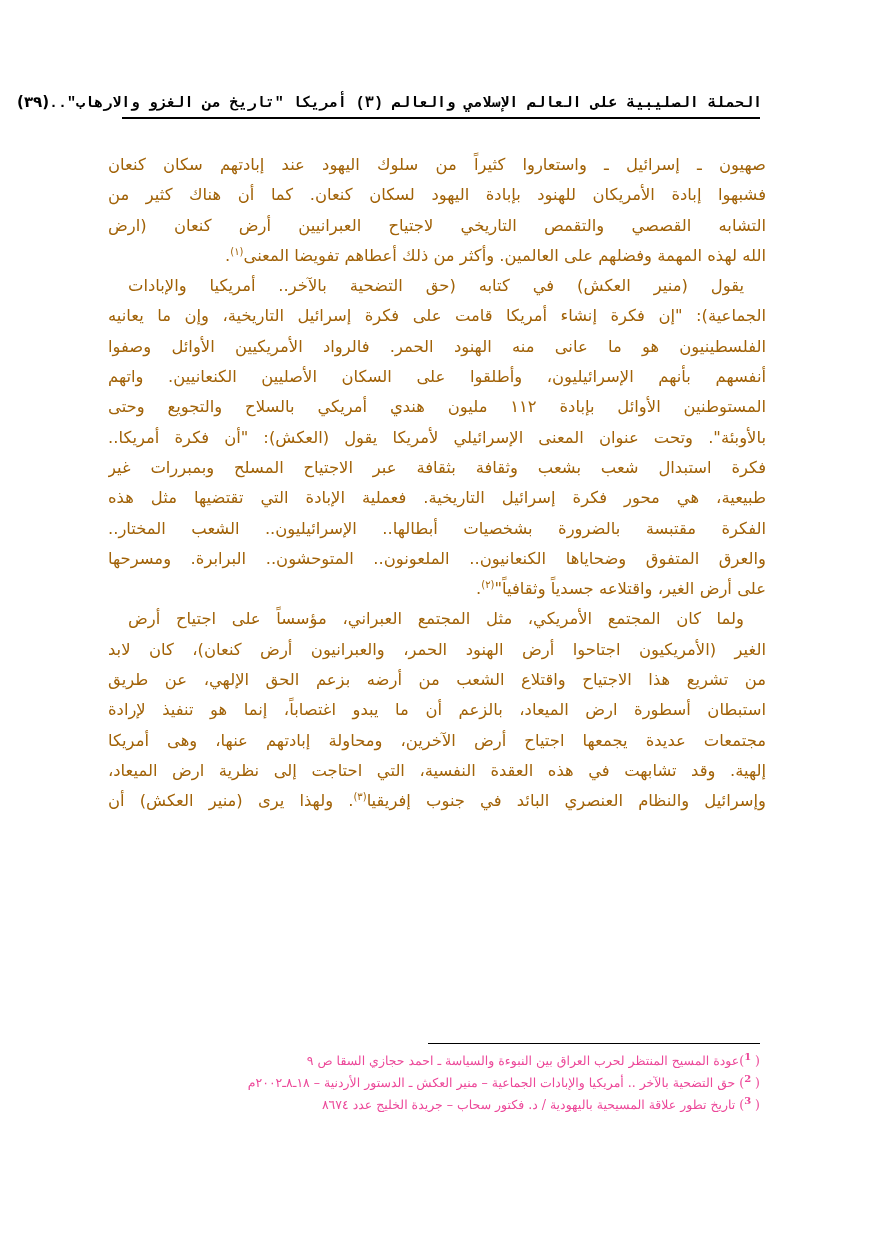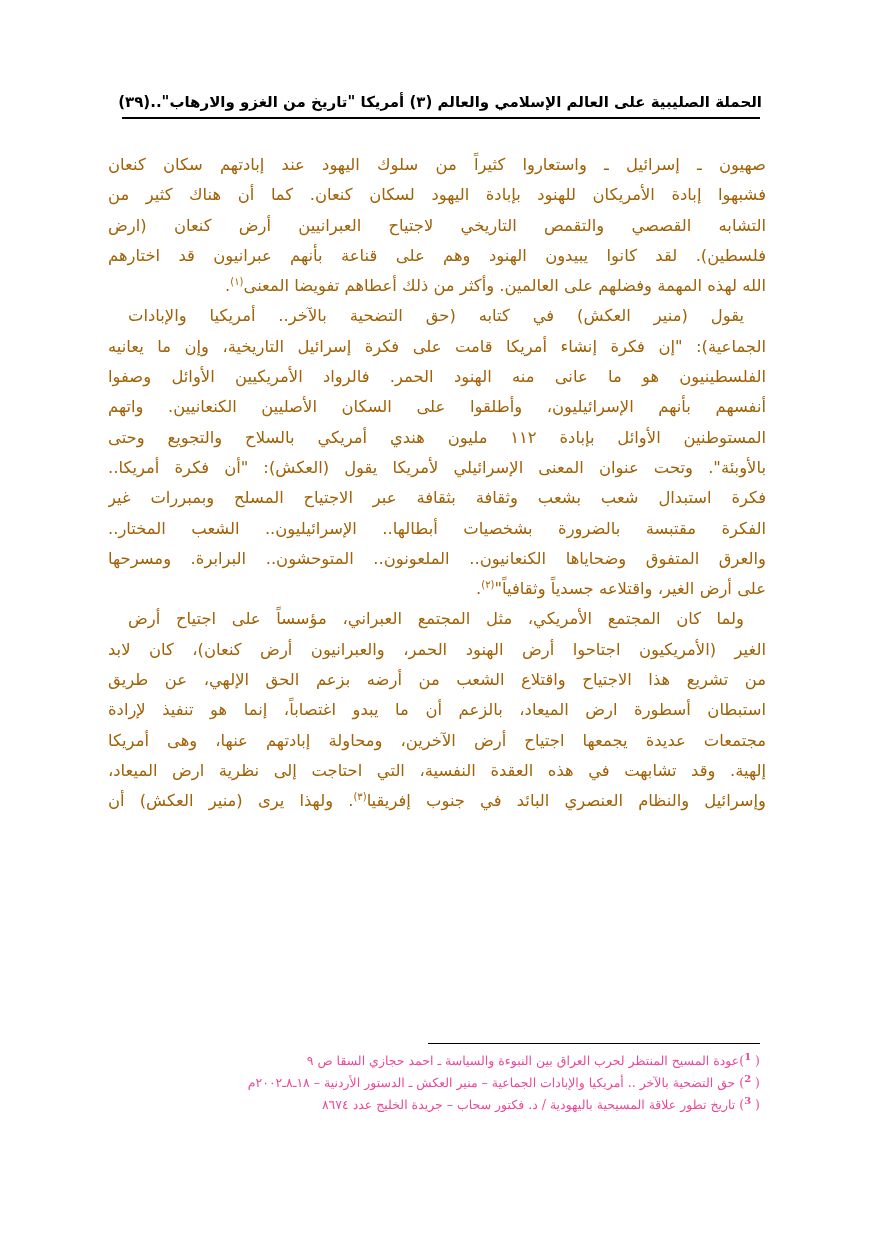--- a/index.html
+++ b/index.html
@@ -3,21 +3,21 @@
   <meta charset="utf-8">
   <style>
     html, body { margin: 0; padding: 0; background: #ffffff; }
     body { width: 875px; height: 1240px; position: relative; overflow: hidden; }
     .page { position: absolute; left: 0; top: 0; width: 875px; height: 1240px; background: #fff; }
     .header {
       position: absolute; left: 122px; top: 88px; width: 640px; height: 28px;
       display: flex; justify-content: space-between; align-items: center;
       font-family: "DejaVu Sans", sans-serif; font-weight: bold; font-size: 15px; color: #000;
     }
-    .header-title { white-space: nowrap; }
+    .header-title { white-space: nowrap; font-family: Liberation Mono, monospace; }
     .header-page { white-space: nowrap; direction: rtl; }
     .header-rule { position: absolute; left: 122px; top: 117px; width: 638px; height: 1.5px; background: #000; }
     .body {
       position: absolute; left: 108px; top: 150px; width: 658px;
       font-family: "DejaVu Sans", sans-serif; font-size: 16.4px; line-height: 30.3px;
       color: #a16207; text-align: justify; text-align-last: justify; direction: rtl;
     }
     .line { display: block; white-space: nowrap; overflow: hidden; height: 30.3px; }
     .line.last { text-align-last: right; }
     .indent { padding-right: 22px; margin-left: 20px; }
@@ -39,30 +39,30 @@
   <div class="header">
     <span class="header-title">الحملة الصليبية على العالم الإسلامي والعالم (٣) أمريكا "تاريخ من الغزو والارهاب"..</span>
     <span class="header-page">(٣٩)</span>
   </div>
   <div class="header-rule"></div>
 
   <div class="body">
     <span class="line">صهيون ـ إسرائيل ـ واستعاروا كثيراً من سلوك اليهود عند إبادتهم سكان كنعان</span>
     <span class="line">فشبهوا إبادة الأمريكان للهنود بإبادة اليهود لسكان كنعان. كما أن هناك كثير من</span>
     <span class="line">التشابه القصصي والتقمص التاريخي لاجتياح العبرانيين أرض كنعان (ارض</span>
-    <span class="line">فلسطين). لقد كانوا يبيدون الهنود وهم على قناعة بأنهم عبرانيون قد اختارهم</span>
     <span class="line last"><span>الله لهذه المهمة وفضلهم على العالمين. وأكثر من ذلك أعطاهم تفويضا المعنى</span><sup>(١)</sup><span>.</span></span>
 
     <span class="line indent">يقول (منير العكش) في كتابه (حق التضحية بالآخر.. أمريكيا والإبادات</span>
     <span class="line">الجماعية): "إن فكرة إنشاء أمريكا قامت على فكرة إسرائيل التاريخية، وإن ما يعانيه</span>
     <span class="line">الفلسطينيون هو ما عانى منه الهنود الحمر. فالرواد الأمريكيين الأوائل وصفوا</span>
     <span class="line">أنفسهم بأنهم الإسرائيليون، وأطلقوا على السكان الأصليين الكنعانيين. واتهم</span>
     <span class="line">المستوطنين الأوائل بإبادة ١١٢ مليون هندي أمريكي بالسلاح والتجويع وحتى</span>
     <span class="line">بالأوبئة". وتحت عنوان المعنى الإسرائيلي لأمريكا يقول (العكش): "أن فكرة أمريكا..</span>
     <span class="line">فكرة استبدال شعب بشعب وثقافة بثقافة عبر الاجتياح المسلح وبمبررات غير</span>
+    <span class="line">طبيعية، هي محور فكرة إسرائيل التاريخية. فعملية الإبادة التي تقتضيها مثل هذه</span>
     <span class="line">الفكرة مقتبسة بالضرورة بشخصيات أبطالها.. الإسرائيليون.. الشعب المختار..</span>
     <span class="line">والعرق المتفوق وضحاياها الكنعانيون.. الملعونون.. المتوحشون.. البرابرة. ومسرحها</span>
     <span class="line last"><span>على أرض الغير، واقتلاعه جسدياً وثقافياً"</span><sup>(٢)</sup><span>.</span></span>
 
     <span class="line indent">ولما كان المجتمع الأمريكي، مثل المجتمع العبراني، مؤسساً على اجتياح أرض</span>
     <span class="line">الغير (الأمريكيون اجتاحوا أرض الهنود الحمر، والعبرانيون أرض كنعان)، كان لابد</span>
     <span class="line">من تشريع هذا الاجتياح واقتلاع الشعب من أرضه بزعم الحق الإلهي، عن طريق</span>
     <span class="line">استبطان أسطورة ارض الميعاد، بالزعم أن ما يبدو اغتصاباً، إنما هو تنفيذ لإرادة</span>
     <span class="line">مجتمعات عديدة يجمعها اجتياح أرض الآخرين، ومحاولة إبادتهم عنها، وهى أمريكا</span>
     <span class="line">إلهية. وقد تشابهت في هذه العقدة النفسية، التي احتاجت إلى نظرية ارض الميعاد،</span>

